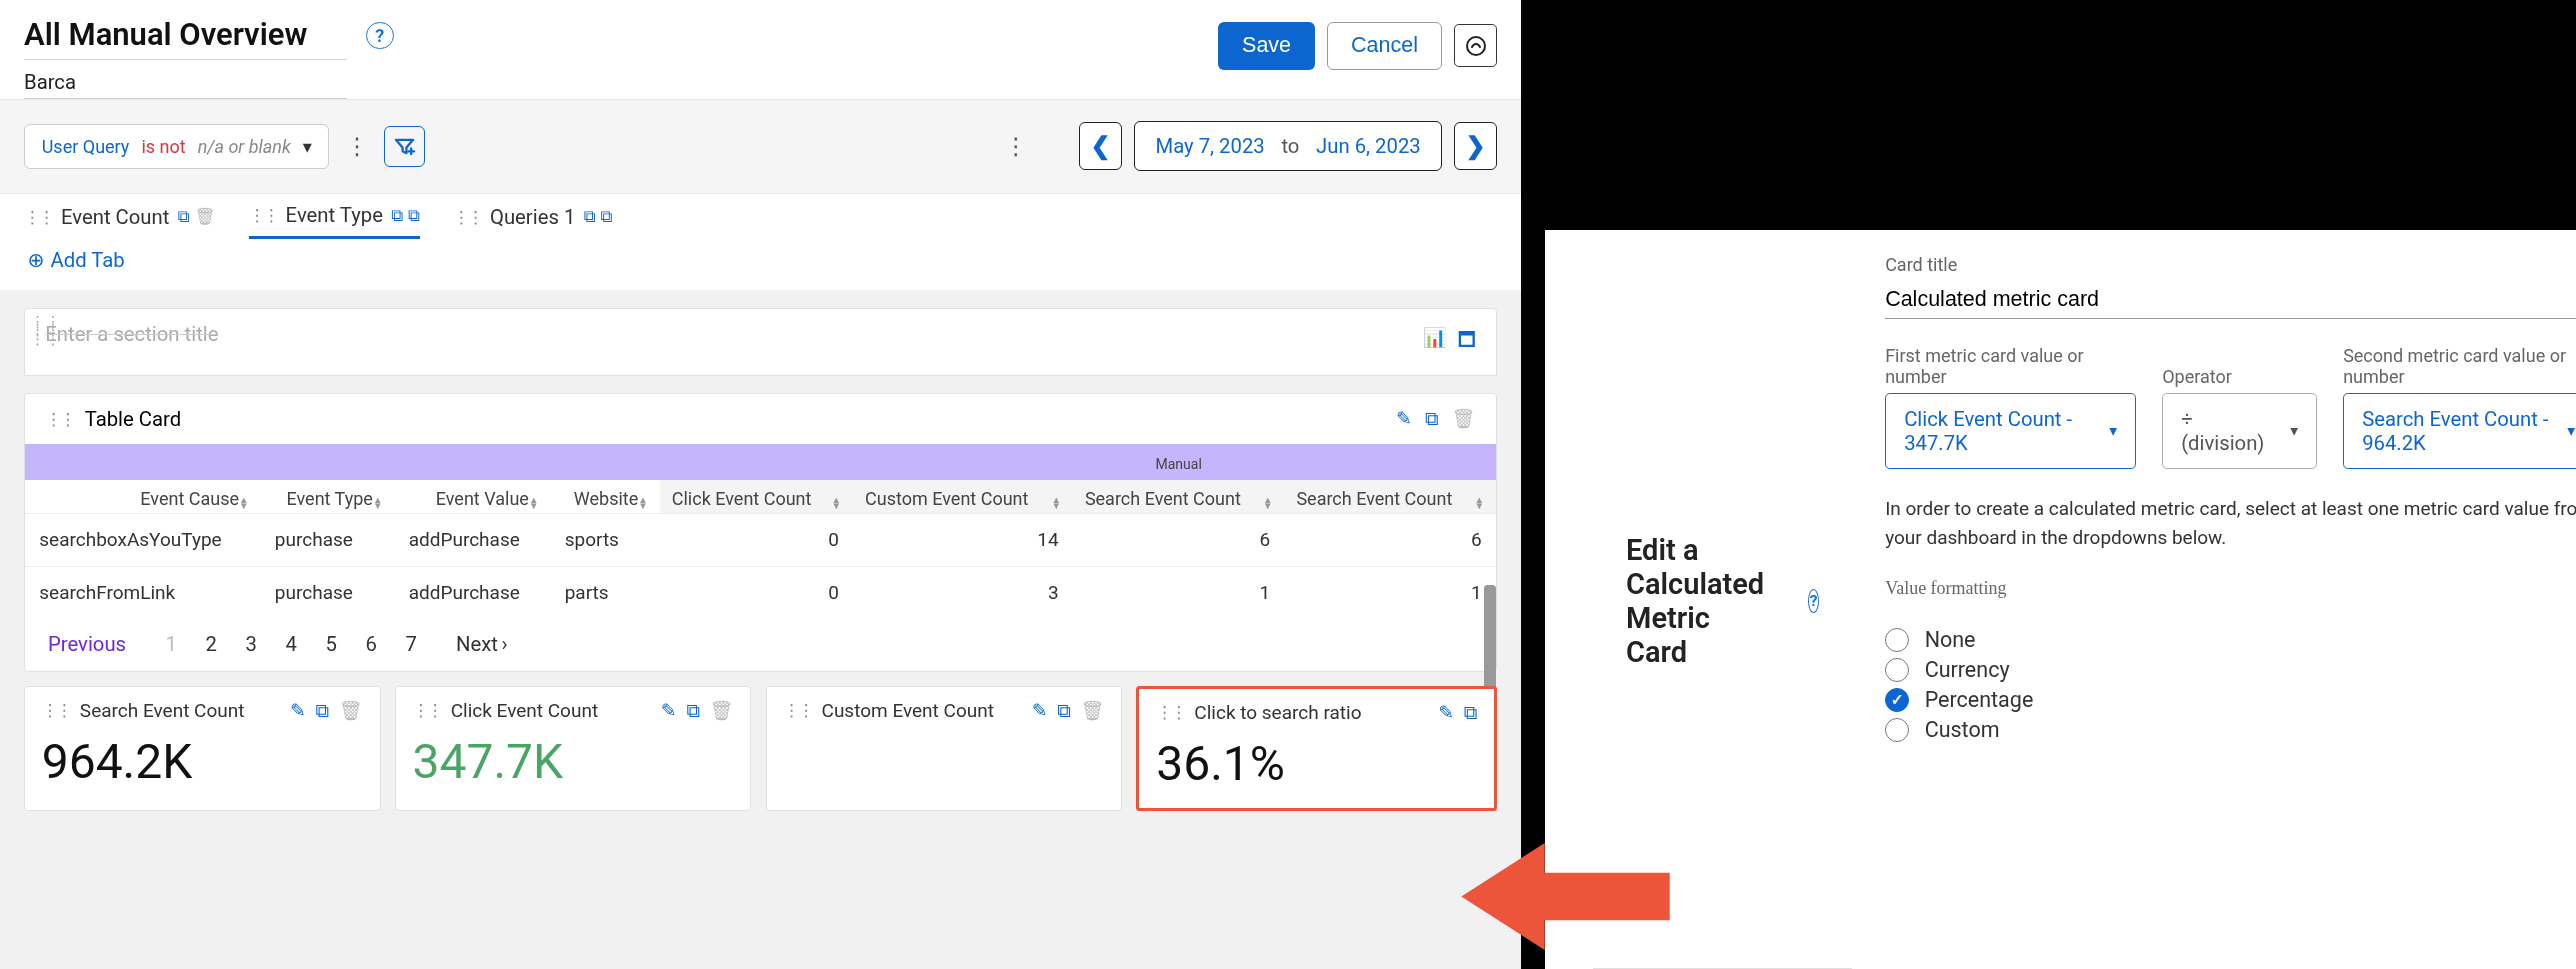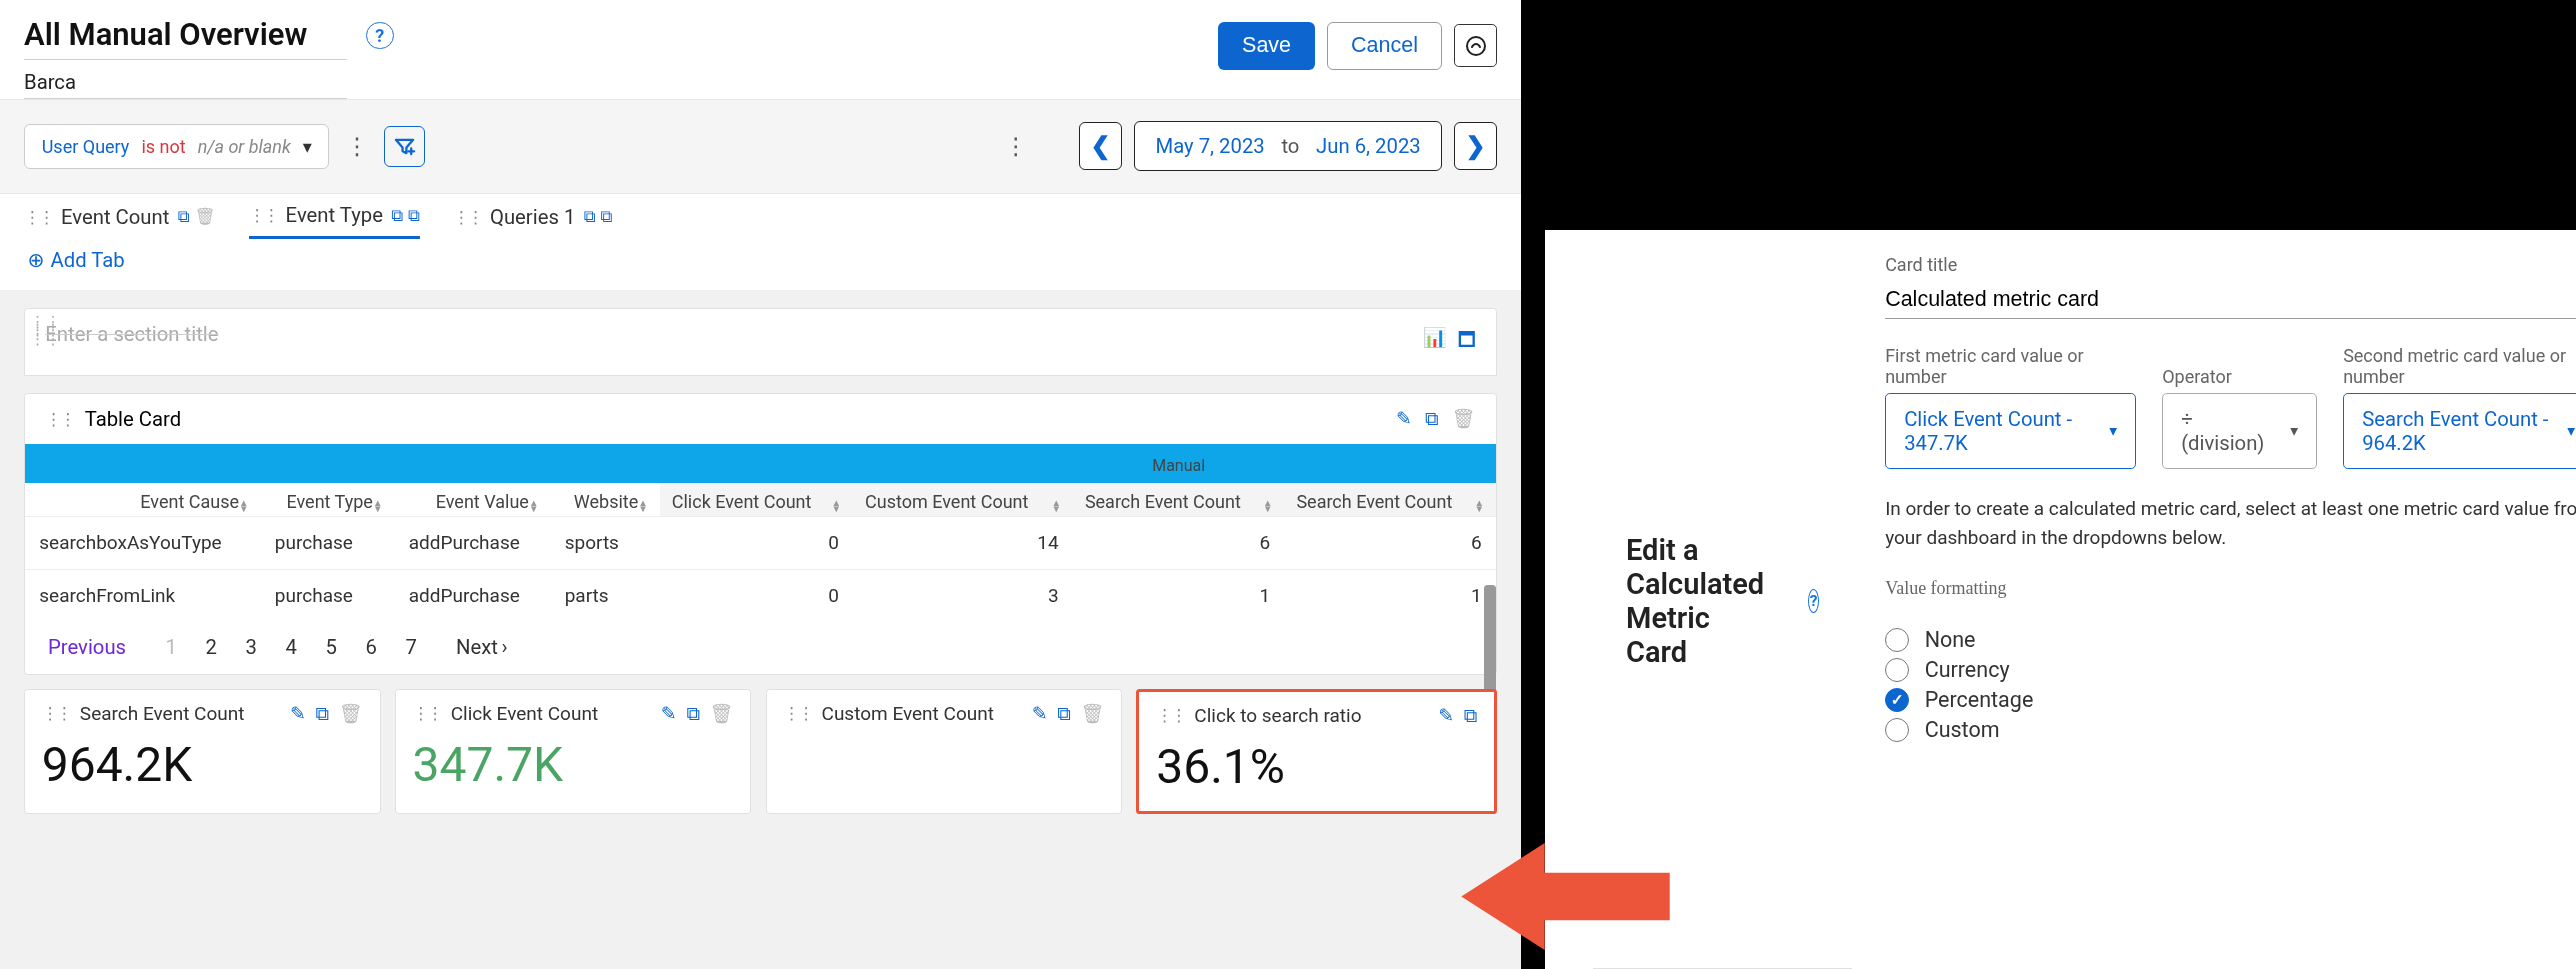--- a/index.html
+++ b/index.html
@@ -51,21 +51,21 @@
 
   .table-card { background:#fff; border:1.2px solid #e0e0e0; margin-top:16.7px; border-radius:3.6px; }
   .card-head { display:flex; align-items:center; padding:13px 20.3px; font-size:20.3px; gap:10.8px;}
   .card-title { flex:1; }
   .card-actions { display:flex; gap:13px; color:#0d66d0; font-size:19px;}
   .card-actions .del { color:#bbb; }
 
   .tbl { width:100%; border-collapse:collapse; font-size:19px; }
   .tbl thead th { text-align:left; font-weight:400; color:#555; padding:8.4px 12px; }
   .tbl .metric-group th { background:#f4f4f4; text-align:right; padding:8.4px 12px 3.6px 12px; font-size:18px; color:#444;}
-  .tbl .metric-group-top th { background:#0ea5e9; text-align:center; font-size:16px; color:#444; padding-top:12px;}
+  .tbl .metric-group-top th { background:#c4b5fd; text-align:center; font-size:14px; color:#444; padding-top:12px;}
   .tbl tbody td { padding:14.3px 14.3px; border-top:1.2px solid #eee; color:#333;}
   .tbl tbody td.num { text-align:right; }
   .scroll-thumb { position:absolute; right:0; top:191px; width:12px; height:131px; background:#999; border-radius:3.6px;}
 
   .pagination { display:flex; align-items:center; gap:25px; padding:14.3px 23px; font-size:20.3px; color:#333;}
   .pagination .disabled { color:#6d28d9; }
   .pagination .next { color:#333; display:inline-flex; align-items:center; gap:3.6px;}
 
   .metric-row { display:flex; gap:14.3px; margin-top:14.3px; }
   .metric-card { flex:1; background:#fff; border:1.2px solid #e0e0e0; border-radius:3.6px; padding:12px 16.7px 16.7px 16.7px; position:relative;}

